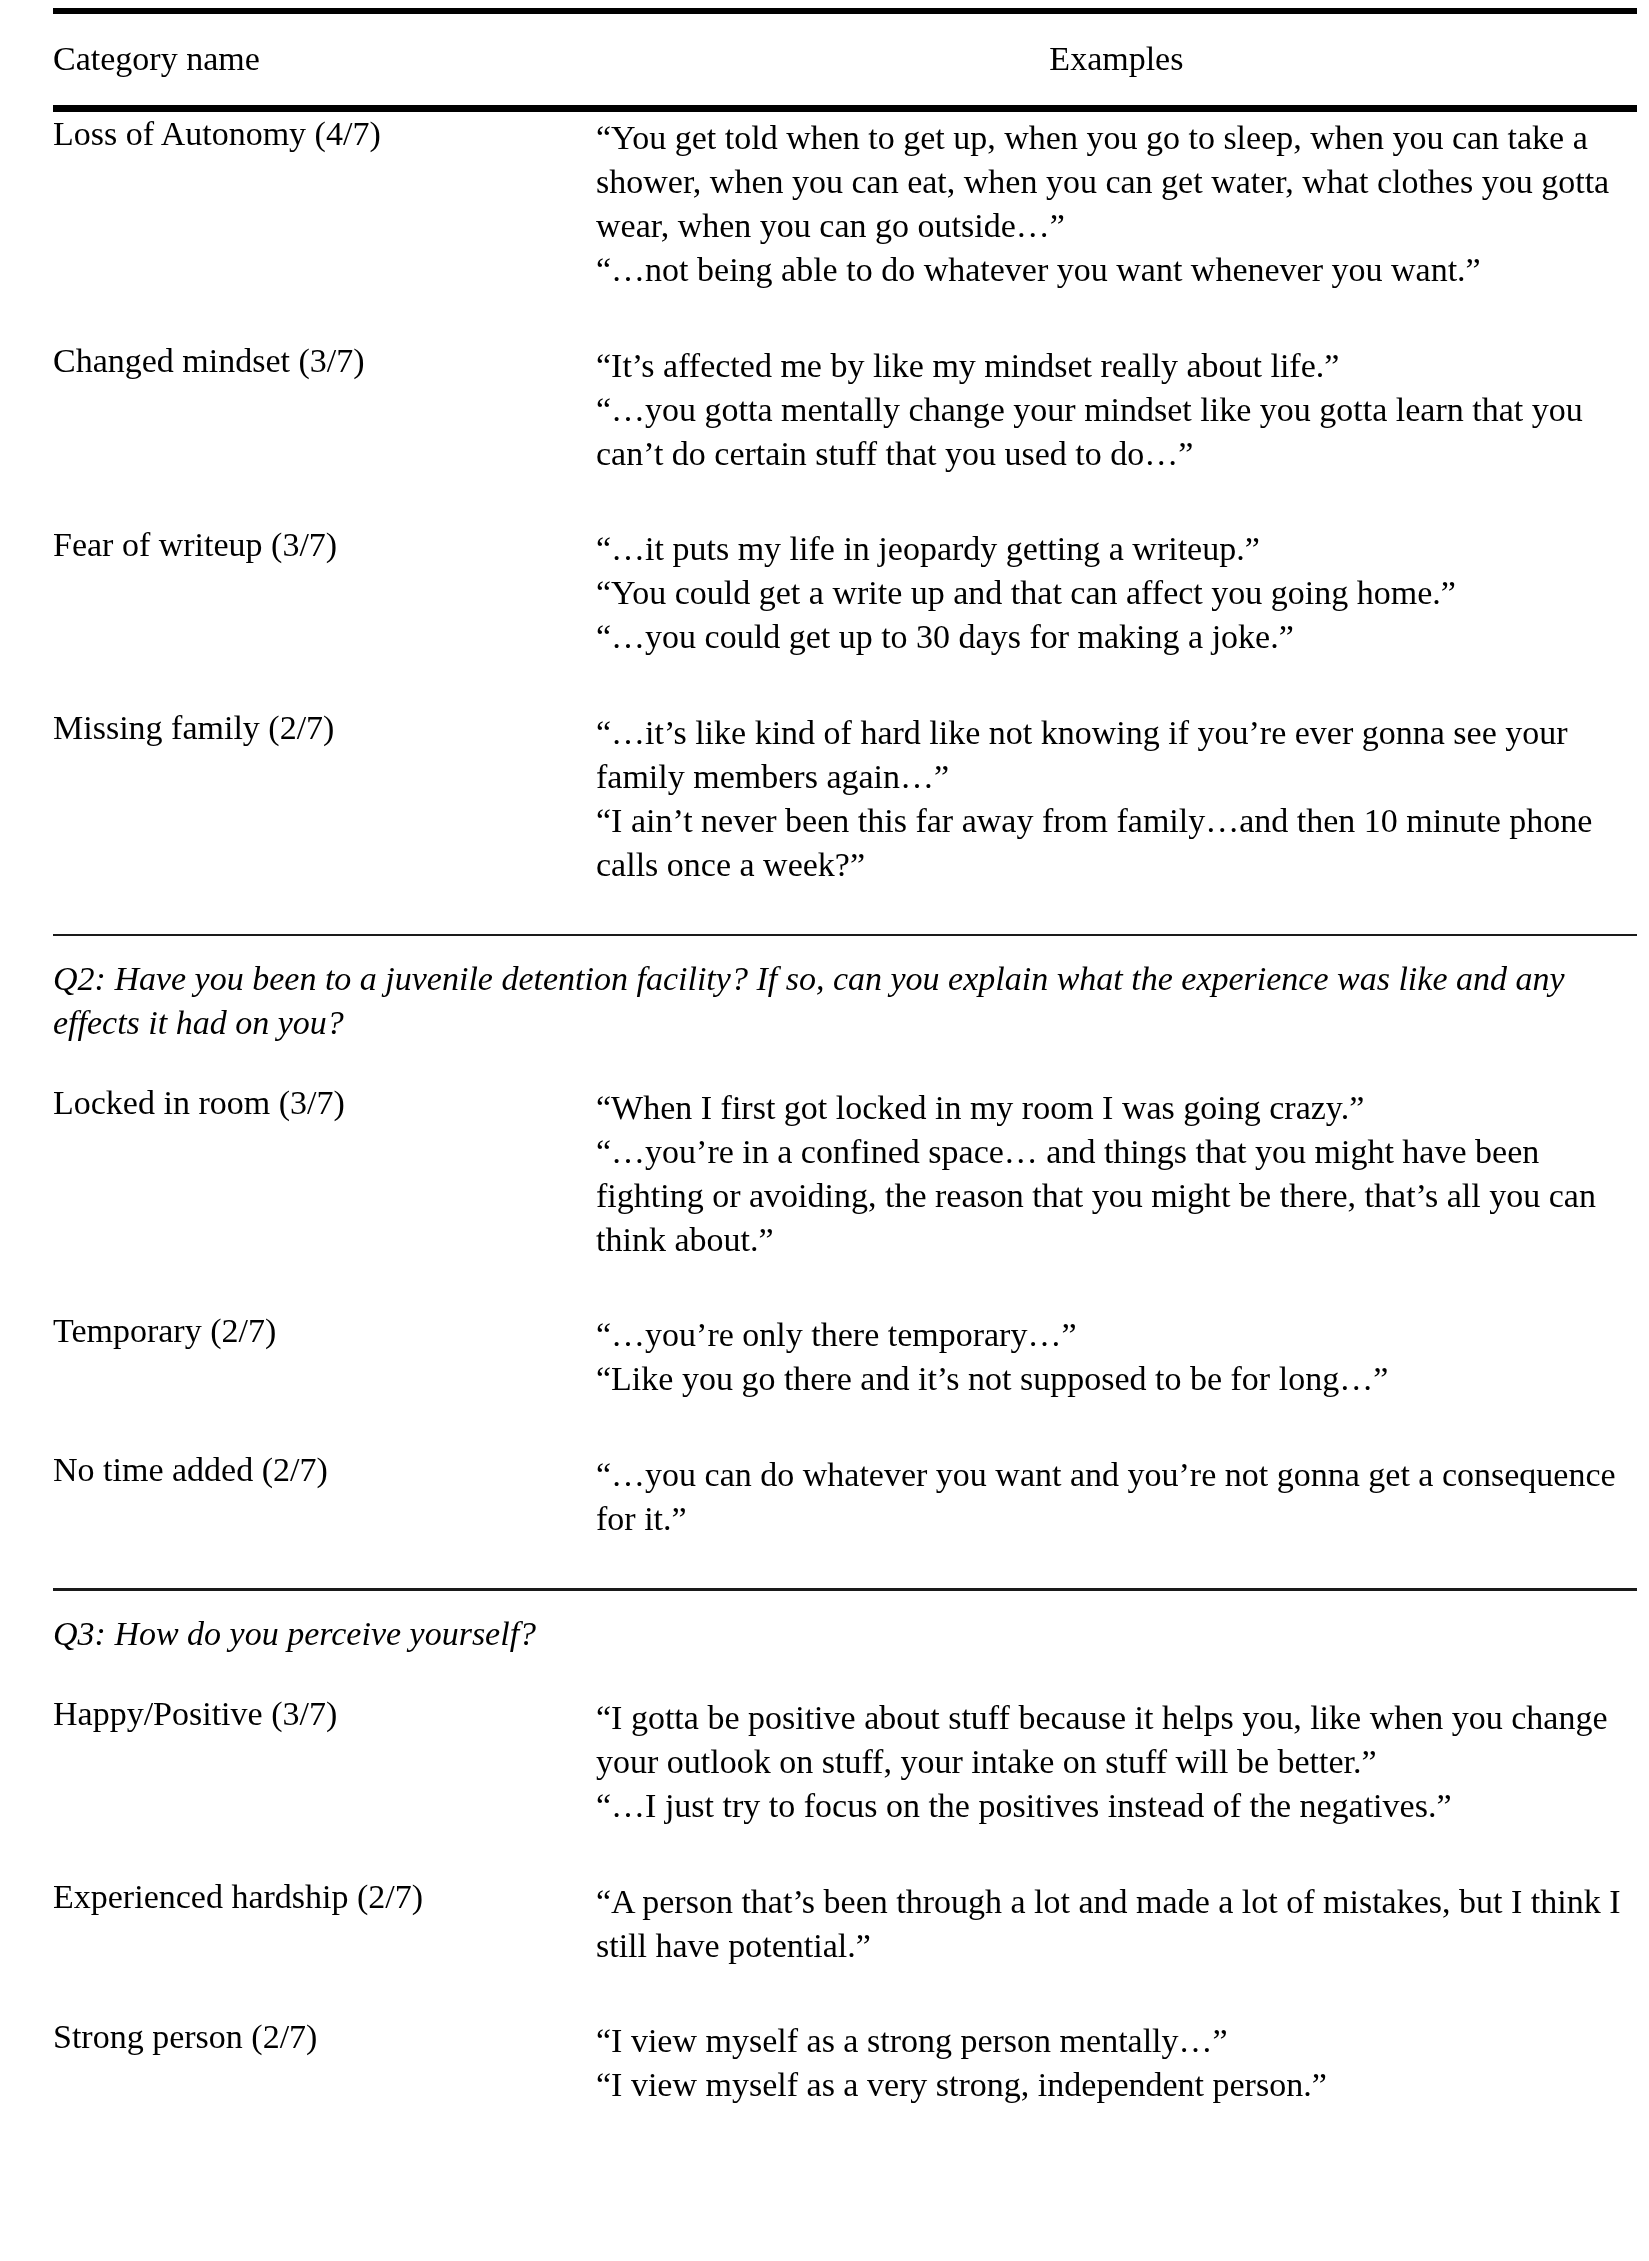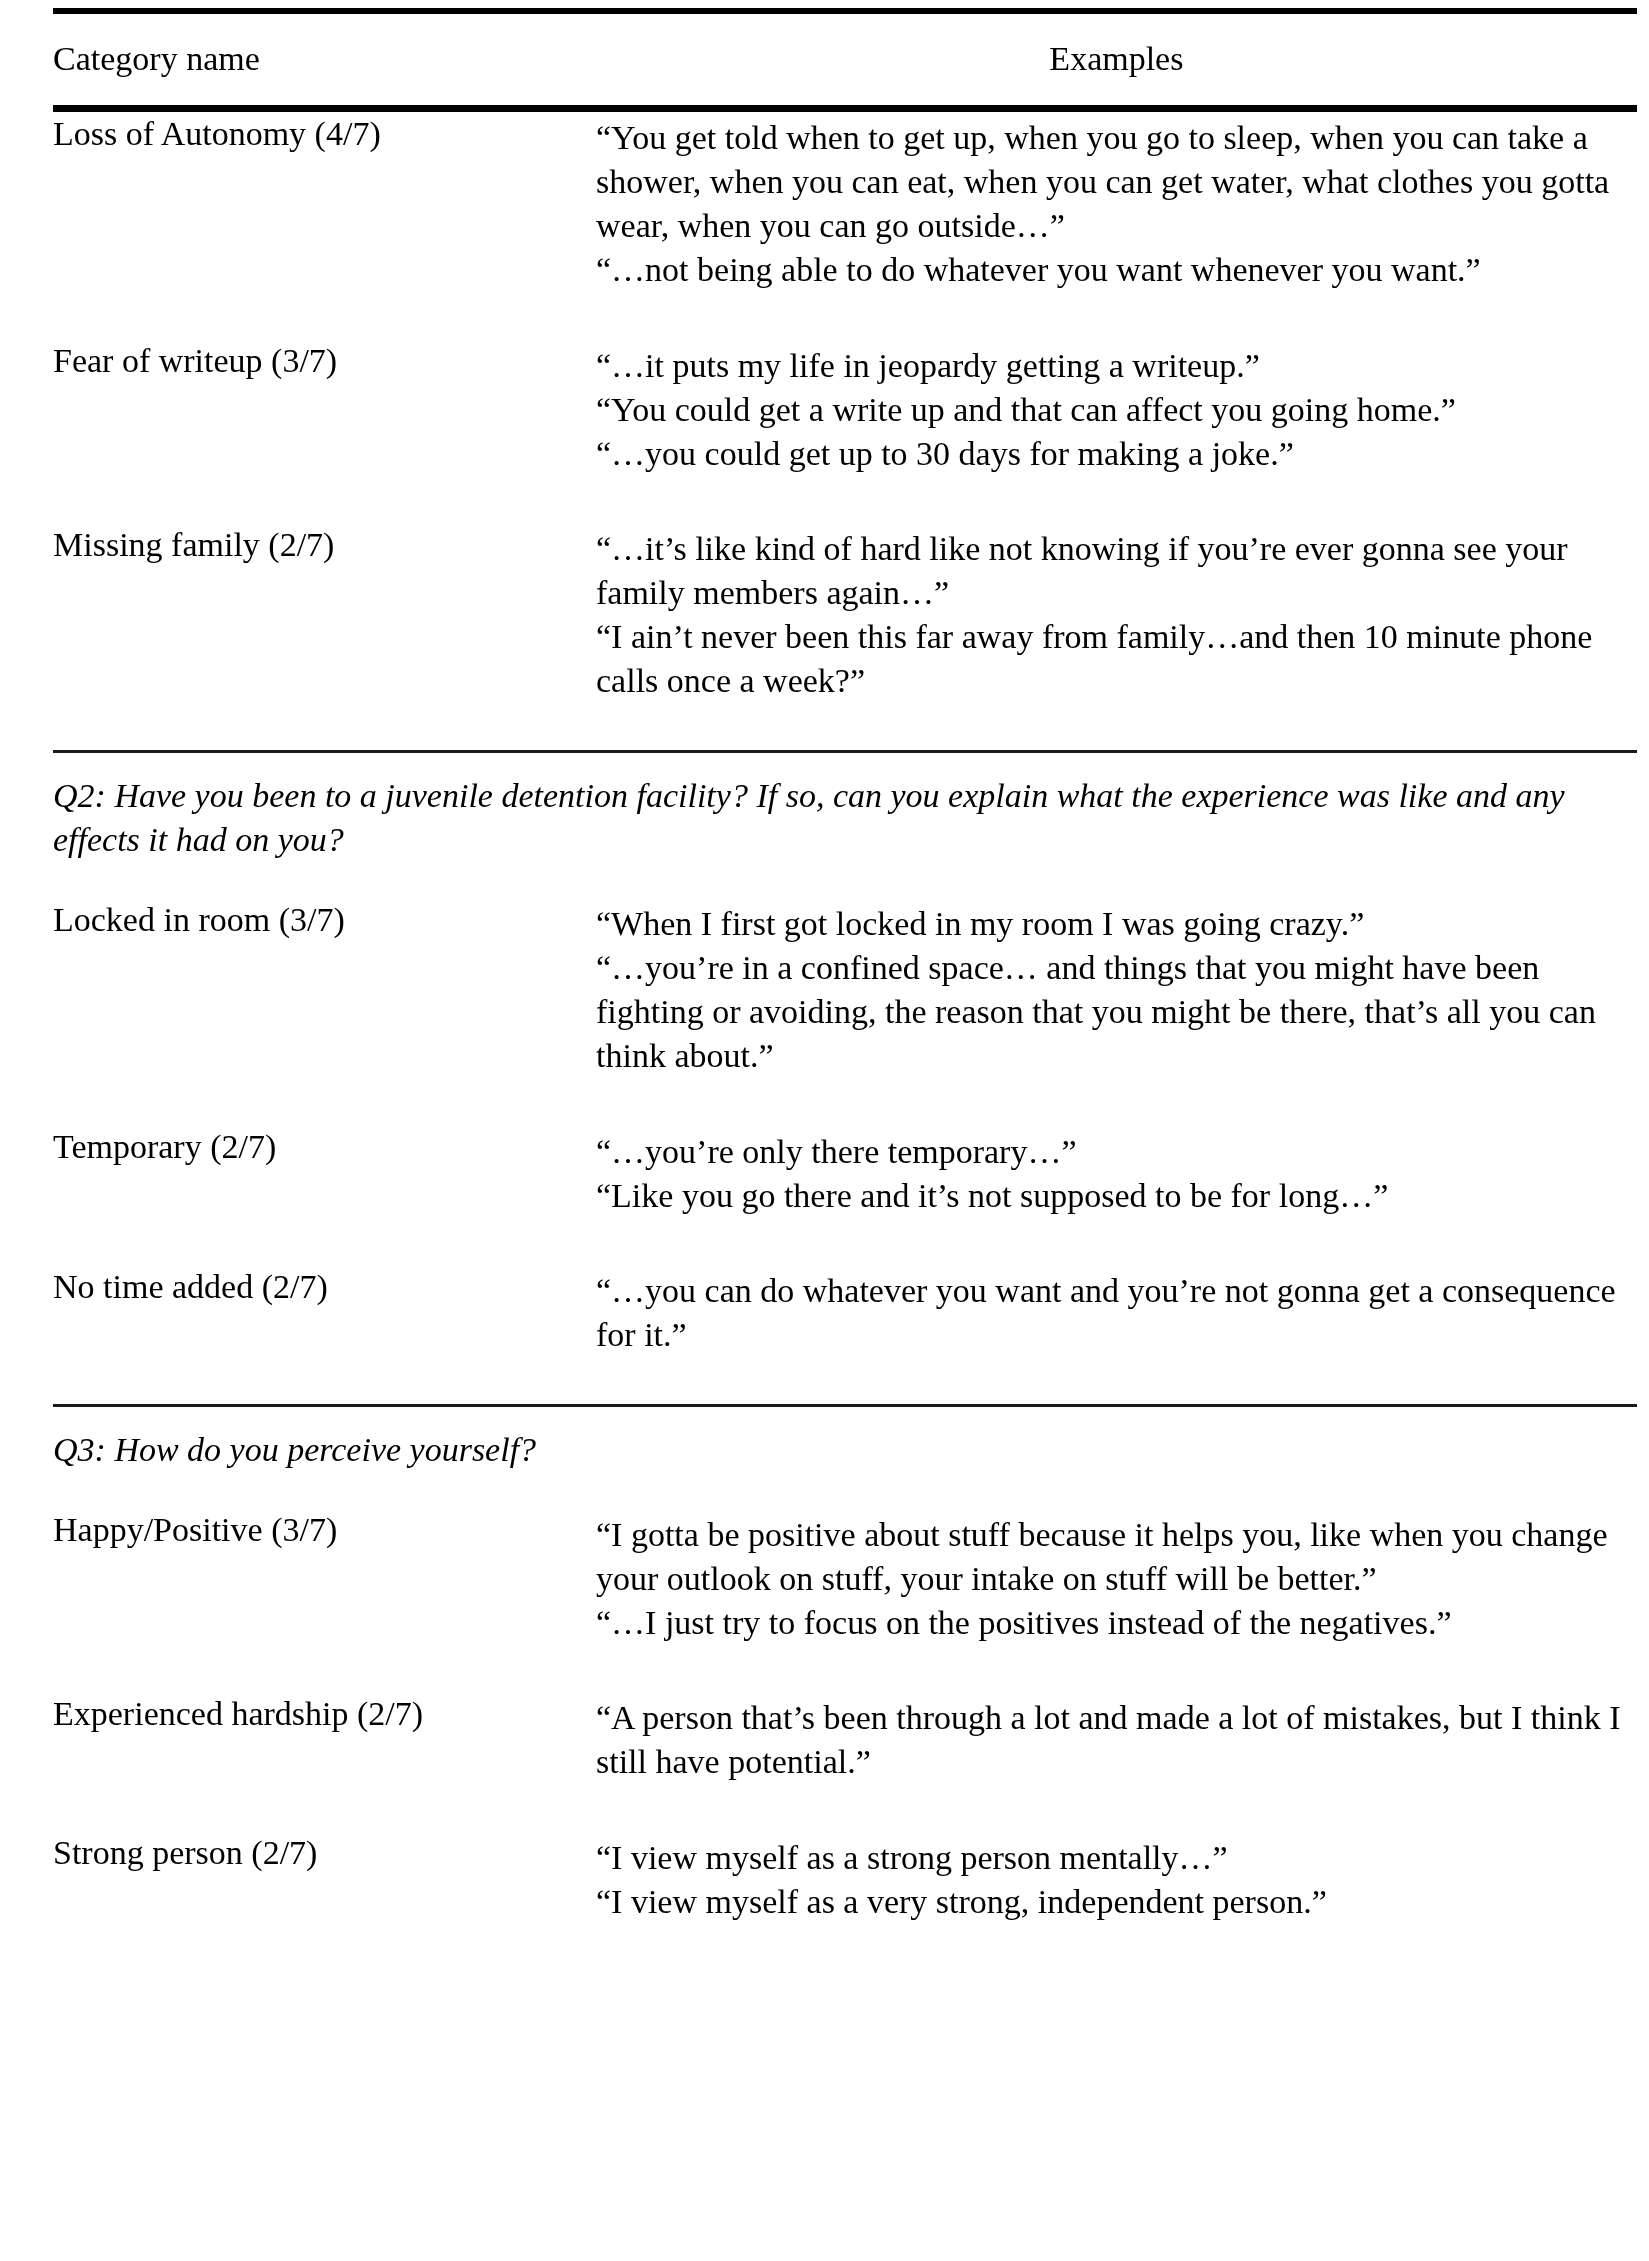--- a/index.html
+++ b/index.html
@@ -44,20 +44,27 @@
 
 
   <div class="row">
     <div class="cat">Loss of Autonomy (4/7)</div>
     <div class="ex">
       <p class="quote">“You get told when to get up, when you go to sleep, when you can take a shower, when you can eat, when you can get water, what clothes you gotta wear, when you can go outside…”</p>
       <p class="quote">“…not being able to do whatever you want whenever you want.”</p>
     </div>
   </div>
 
+  <div class="row">
+    <div class="cat">Changed mindset (3/7)</div>
+    <div class="ex">
+      <p class="quote">“It’s affected me by like my mindset really about life.”</p>
+      <p class="quote">“…you gotta mentally change your mindset like you gotta learn that you can’t do certain stuff that you used to do…”</p>
+    </div>
+  </div>
 
   <div class="row">
     <div class="cat">Fear of writeup (3/7)</div>
     <div class="ex">
       <p class="quote">“…it puts my life in jeopardy getting a writeup.”</p>
       <p class="quote">“You could get a write up and that can affect you going home.”</p>
       <p class="quote">“…you could get up to 30 days for making a joke.”</p>
     </div>
   </div>
 

